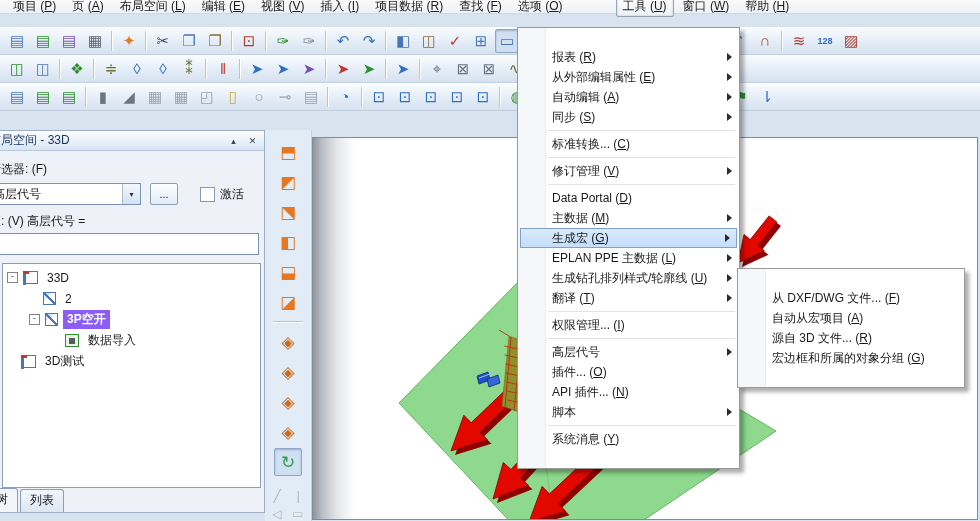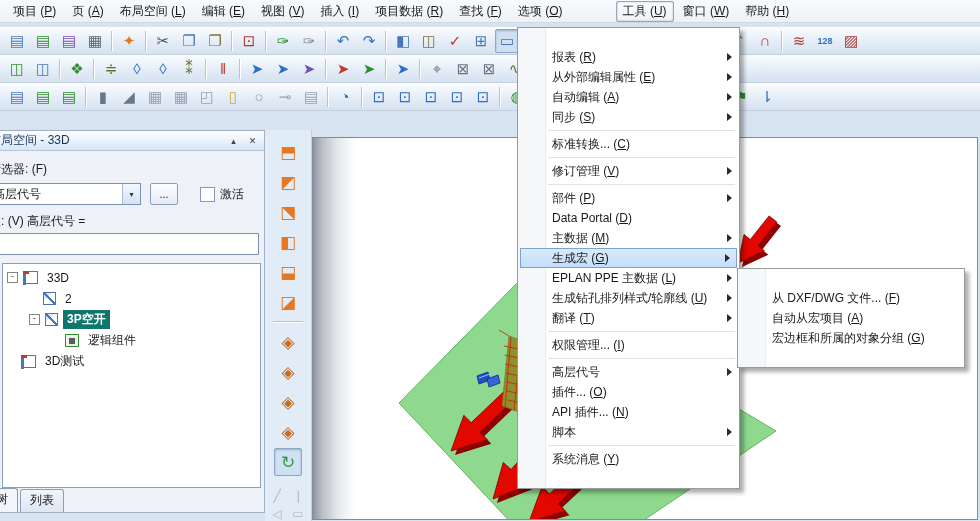--- a/index.html
+++ b/index.html
@@ -3,21 +3,21 @@
 <meta charset="utf-8">
 <style>
   html,body{margin:0;padding:0;}
   #app{position:relative;width:980px;height:521px;overflow:hidden;
        font-family:"Liberation Sans","DejaVu Sans",sans-serif;
        background:#d8e3f0;font-size:12px;color:#1a1a1a;-webkit-user-select:none;user-select:none;}
   
   #titlebar{position:absolute;left:0;top:0;width:980px;height:8px;
     background:linear-gradient(90deg,#5d2a28 0,#1d3f70 70px,#16355f 340px,#0c0c10 395px,#0c0c10 645px,#16355f 705px,#27508a 979px);}
   
-  #menubar{position:absolute;left:0;top:0;width:980px;height:23px;background:linear-gradient(#f8fafc,#eef1f5);
+  #menubar{position:absolute;left:0;top:0;width:980px;height:14px;background:linear-gradient(#f8fafc,#eef1f5);
     border-bottom:1px solid #d0d8e2;display:flex;align-items:center;padding-left:6px;box-sizing:border-box;}
   .mb-item{padding:1px 6px;margin-right:2px;border:1px solid transparent;border-radius:2px;white-space:nowrap;cursor:default;}
   .mb-item.active{border-color:#97a5b5;background:linear-gradient(#fdfdfe,#eef2f7);box-shadow:0 0 2px rgba(120,140,170,.6) inset;margin-left:44px;}
   .mb-item u{text-decoration:underline;}
   
   .toolbar{position:absolute;left:0;width:980px;height:28px;display:flex;align-items:center;
     background:linear-gradient(#fbfdfe,#e4edf7 55%,#d6e2f0);border-bottom:1px solid #c3cfdd;padding-left:4px;box-sizing:border-box;overflow:hidden;}
   #tb1{top:27px;} #tb2{top:55px;} #tb3{top:83px;}
   .ticon{width:22px;height:22px;margin:0 1px;display:flex;align-items:center;justify-content:center;
     font-size:15px;border:1px solid transparent;border-radius:2px;cursor:default;}
@@ -56,21 +56,21 @@
   .ic{flex:none;margin-right:5px;position:relative;box-sizing:border-box;}
   .ic-ws{width:15px;height:13px;background:#fff;border:1px solid #4a76b8;}
   .ic-ws::before{content:"";position:absolute;left:-1px;top:-1px;width:6px;height:3px;background:#c0392b;}
   .ic-ws::after{content:"";position:absolute;left:-1px;top:2px;width:3px;height:11px;background:#4a76b8;}
   .ic-cube{width:13px;height:13px;border:1px solid #4a76b8;background:
     linear-gradient(45deg,transparent 44%,#4a76b8 44%,#4a76b8 56%,transparent 56%),
     linear-gradient(135deg,#dce9f8 0 35%,#fff 35%);}
   .ic-logic{width:14px;height:13px;background:#eaf5ea;border:1px solid #2f8f2f;}
   .ic-logic::before{content:"";position:absolute;left:3px;top:3px;right:3px;bottom:2px;background:#5a5a5a;}
   .t-label{padding:1px 4px;}
-  .t-row.sel .t-label{background:#0f766e;color:#fff;font-weight:bold;}
+  .t-row.sel .t-label{background:#8b5cf6;color:#fff;font-weight:bold;}
   .p-tabs{height:22px;display:flex;align-items:flex-end;padding-left:0;margin-left:-14px;background:#eef2f8;}
   .tab{padding:2px 9px 3px 9px;border:1px solid #8aa0b8;border-bottom:none;border-radius:3px 3px 0 0;
     background:linear-gradient(#f2f6fb,#dde6f2);margin-right:2px;cursor:default;}
   .tab.active{background:#f2f6fb;padding-bottom:4px;}
   
   #sidetb{position:absolute;left:265px;top:19px;width:47px;height:391px;background:#e2ecf7;
     border-right:1px solid #c3cfdd;display:flex;flex-direction:column;align-items:center;box-sizing:border-box;}
   .vhandle{width:22px;height:4px;margin:4px 0 3px 0;
     background:repeating-linear-gradient(90deg,#9fb0c4 0 2px,transparent 2px 4px);}
   .vicon{width:26px;height:26px;margin:1px 0;display:flex;align-items:center;justify-content:center;
@@ -270,21 +270,21 @@
             <div class="t-row sel">
               <span class="t-ind" style="width: 26px;"></span>
               <span class="exp">-</span>
               <span class="ic ic-cube"></span>
               <span class="t-label">3P空开</span>
             </div>
             <div class="t-row">
               <span class="t-ind" style="width: 48px;"></span>
               <span style="width: 14px;"></span>
               <span class="ic ic-logic"></span>
-              <span class="t-label">逻辑组件</span>
+              <span class="t-label">数据导入</span>
             </div>
             <div class="t-row">
               <span class="t-ind" style="width: 4px;"></span>
               <span style="width: 14px;"></span>
               <span class="ic ic-ws"></span>
               <span class="t-label">3D测试</span>
             </div>
           </div>
       </div>
       <div class="p-tabs" id="tabs">
@@ -372,24 +372,20 @@
       <div class="menu-item">
         <span>标准转换... (<u>C</u>)</span>
       </div>
       <div class="menu-sep"></div>
       <div class="menu-item">
         <span>修订管理 (<u>V</u>)</span>
         <span class="mi-arrow"></span>
       </div>
       <div class="menu-sep"></div>
       <div class="menu-item">
-        <span>部件 (<u>P</u>)</span>
-        <span class="mi-arrow"></span>
-      </div>
-      <div class="menu-item">
         <span>Data Portal (<u>D</u>)</span>
       </div>
       <div class="menu-item">
         <span>主数据 (<u>M</u>)</span>
         <span class="mi-arrow"></span>
       </div>
       <div class="menu-item hl">
         <span>生成宏 (<u>G</u>)</span>
         <span class="mi-arrow"></span>
       </div>
@@ -431,16 +427,19 @@
     </div>
   <div id="submenu" class="menu">
     <div class="menu-gutter"></div>
   <div class="menu-item">
         <span>从 DXF/DWG 文件... (<u>F</u>)</span>
       </div>
       <div class="menu-item">
         <span>自动从宏项目 (<u>A</u>)</span>
       </div>
       <div class="menu-item">
+        <span>源自 3D 文件... (<u>R</u>)</span>
+      </div>
+      <div class="menu-item">
         <span>宏边框和所属的对象分组 (<u>G</u>)</span>
       </div>
     </div>
 </div>
 
 </body></html>

